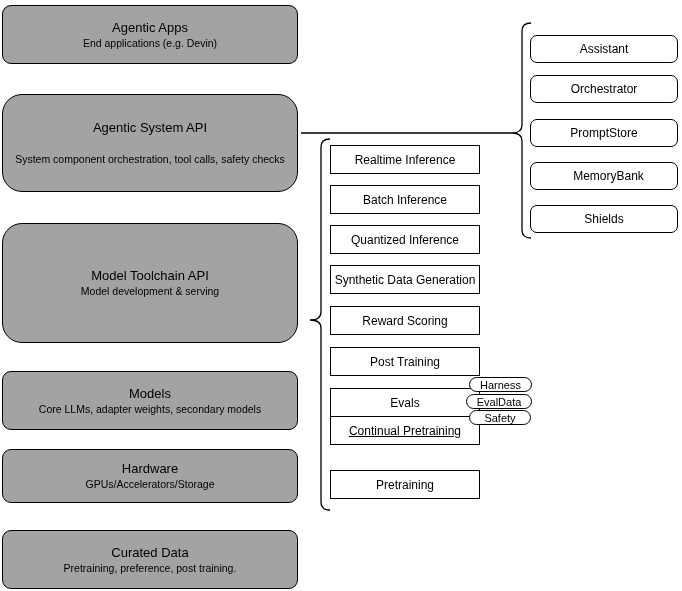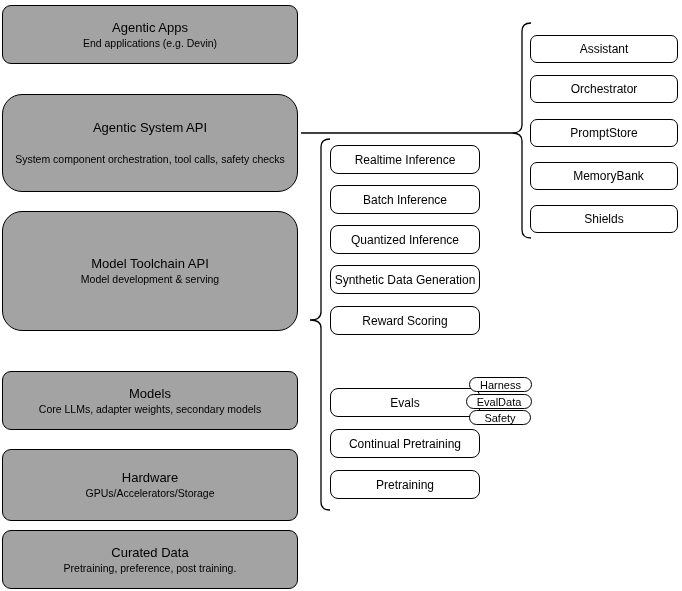--- a/index.html
+++ b/index.html
@@ -10,21 +10,21 @@
   .connectors{position:absolute;left:0;top:0;width:682px;height:591px;z-index:1;pointer-events:none;}
   .connectors path{fill:none;stroke:#000000;stroke-width:1.3;}
   .lbox{
     position:absolute;left:2px;width:296px;background:#a3a3a3;border:1.3px solid #000000;
     display:flex;flex-direction:column;align-items:center;justify-content:center;
     text-align:center;z-index:2;box-sizing:border-box;
   }
   .ltitle{font-size:13px;line-height:17px;white-space:nowrap;}
   .lsub{font-size:10.5px;line-height:15px;white-space:nowrap;}
   .mbox,.rbox{
-    position:absolute;background:#ffffff;border:1.3px solid #000000;border-radius:8px;
+    position:absolute;background:#ffffff;border:1.3px solid #000000;border-radius:0;
     display:flex;align-items:center;justify-content:center;font-size:12px;
     z-index:2;box-sizing:border-box;white-space:nowrap;
   }
   .mbox{left:330px;width:150px;height:29px;}
   .rbox{left:530px;width:148px;height:28px;border-radius:7px;}
   .pill{
     position:absolute;background:#ffffff;border:1.3px solid #000000;border-radius:999px;
     display:flex;align-items:center;justify-content:center;font-size:11px;
     z-index:3;box-sizing:border-box;white-space:nowrap;
   }
@@ -45,31 +45,31 @@
   <div class="lbox r9" style="top:5px;height:59px;">
     <div class="ltitle">Agentic Apps</div>
     <div class="lsub">End applications (e.g. Devin)</div>
   </div>
 
   <div class="lbox r20" style="top:94px;height:98px;gap:16px;">
     <div class="ltitle">Agentic System API</div>
     <div class="lsub">System component orchestration, tool calls, safety checks</div>
   </div>
 
-  <div class="lbox r20" style="top:211px;height:120px;">
+  <div class="lbox r20" style="top:223px;height:120px;">
     <div class="ltitle">Model Toolchain API</div>
     <div class="lsub">Model development &amp; serving</div>
   </div>
 
   <div class="lbox r9" style="top:371px;height:59px;">
     <div class="ltitle">Models</div>
     <div class="lsub">Core LLMs, adapter weights, secondary models</div>
   </div>
 
-  <div class="lbox r9" style="top:449px;height:72px;">
+  <div class="lbox r9" style="top:449px;height:54px;">
     <div class="ltitle">Hardware</div>
     <div class="lsub">GPUs/Accelerators/Storage</div>
   </div>
 
   <div class="lbox r9" style="top:530px;height:59px;">
     <div class="ltitle">Curated Data</div>
     <div class="lsub">Pretraining, preference, post training.</div>
   </div>
 
   <div class="mbox" style="top:145px;">
@@ -80,24 +80,27 @@
   </div>
   <div class="mbox" style="top:185px;">
     <span>Batch Inference</span>
   </div>
   <div class="mbox" style="top:265px;">
     <span>Synthetic Data Generation</span>
   </div>
   <div class="mbox" style="top:306px;">
     <span>Reward Scoring</span>
   </div>
+  <div class="mbox" style="top:347px;">
+    <span>Post Training</span>
+  </div>
   <div class="mbox" style="top:388px;">
     <span>Evals</span>
   </div>
-  <div class="mbox" style="top:429px;">
+  <div class="mbox" style="top:416px;text-decoration:underline;">
     <span>Continual Pretraining</span>
   </div>
   <div class="mbox" style="top:470px;">
     <span>Pretraining</span>
   </div>
 
   <div class="pill" style="left:469px;top:377px;width:63px;height:15px;">
     <span>Harness</span>
   </div>
   <div class="pill" style="left:466px;top:394px;width:66px;height:15px;">

